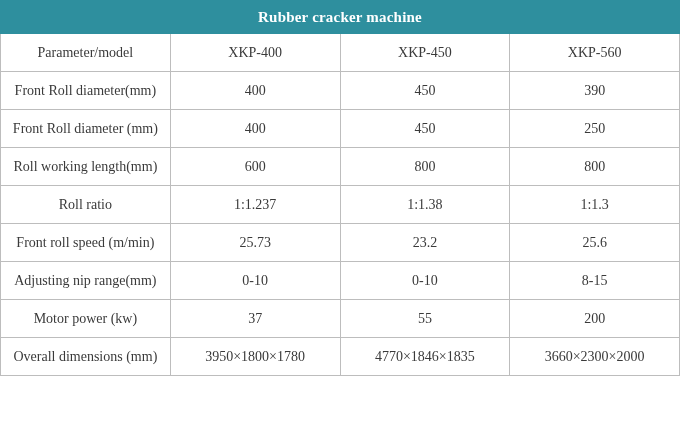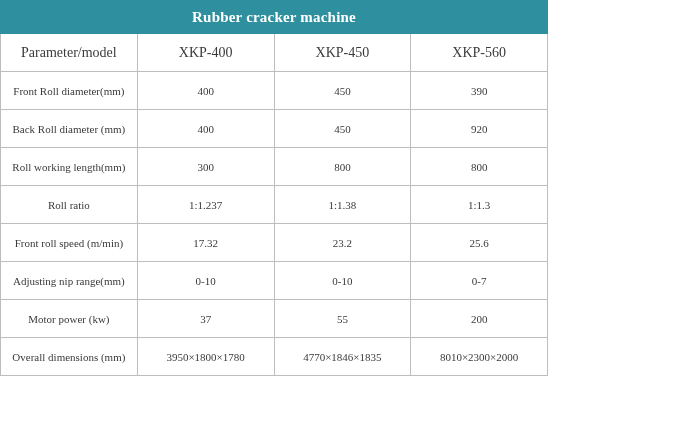--- a/index.html
+++ b/index.html
@@ -8,38 +8,38 @@
     background: #ffffff;
   }
   body {
     width: 680px;
     height: 428px;
     font-family: "Liberation Serif", serif;
     color: #333333;
     overflow: hidden;
   }
   .spec-table {
-    width: 548px;
+    width: 680px;
     border-collapse: collapse;
     table-layout: fixed;
   }
   .spec-table .title-cell {
     background: #2e8f9e;
     color: #ffffff;
     font-size: 15px;
     font-weight: bold;
     text-align: center;
     height: 32px;
     letter-spacing: 0.2px;
     border: 1px solid #2e8f9e;
   }
   .spec-table td {
     border: 1px solid #bdbdbd;
     text-align: center;
-    font-size: 11px;
+    font-size: 14px;
     color: #3a3a3a;
     height: 37px;
     padding: 0 4px;
     white-space: nowrap;
     overflow: hidden;
   }
   .spec-table td.param-cell {
     width: 218px;
     margin-left: 8px;
   }
@@ -66,55 +66,55 @@
       <td class="val-cell">XKP-560</td>
     </tr>
 
     <tr>
       <td class="param-cell">Front Roll diameter(mm)</td>
       <td class="val-cell">400</td>
       <td class="val-cell">450</td>
       <td class="val-cell">390</td>
     </tr>
     <tr>
-      <td class="param-cell">Back Roll diameter (mm)</td>
+      <td class="param-cell">Front Roll diameter (mm)</td>
       <td class="val-cell">400</td>
       <td class="val-cell">450</td>
-      <td class="val-cell">920</td>
+      <td class="val-cell">250</td>
     </tr>
     <tr>
       <td class="param-cell">Roll working length(mm)</td>
-      <td class="val-cell">300</td>
+      <td class="val-cell">600</td>
       <td class="val-cell">800</td>
       <td class="val-cell">800</td>
     </tr>
     <tr>
       <td class="param-cell">Roll ratio</td>
       <td class="val-cell">1:1.237</td>
       <td class="val-cell">1:1.38</td>
       <td class="val-cell">1:1.3</td>
     </tr>
     <tr>
       <td class="param-cell">Front roll speed (m/min)</td>
-      <td class="val-cell">17.32</td>
+      <td class="val-cell">25.73</td>
       <td class="val-cell">23.2</td>
       <td class="val-cell">25.6</td>
     </tr>
     <tr>
       <td class="param-cell">Adjusting nip range(mm)</td>
       <td class="val-cell">0-10</td>
       <td class="val-cell">0-10</td>
-      <td class="val-cell">0-7</td>
+      <td class="val-cell">8-15</td>
     </tr>
     <tr>
       <td class="param-cell">Motor power (kw)</td>
       <td class="val-cell">37</td>
       <td class="val-cell">55</td>
       <td class="val-cell">200</td>
     </tr>
     <tr>
       <td class="param-cell">Overall dimensions (mm)</td>
       <td class="val-cell">3950×1800×1780</td>
       <td class="val-cell">4770×1846×1835</td>
-      <td class="val-cell">8010×2300×2000</td>
+      <td class="val-cell">3660×2300×2000</td>
     </tr>
   </tbody>
 </table>
 
 </body></html>

